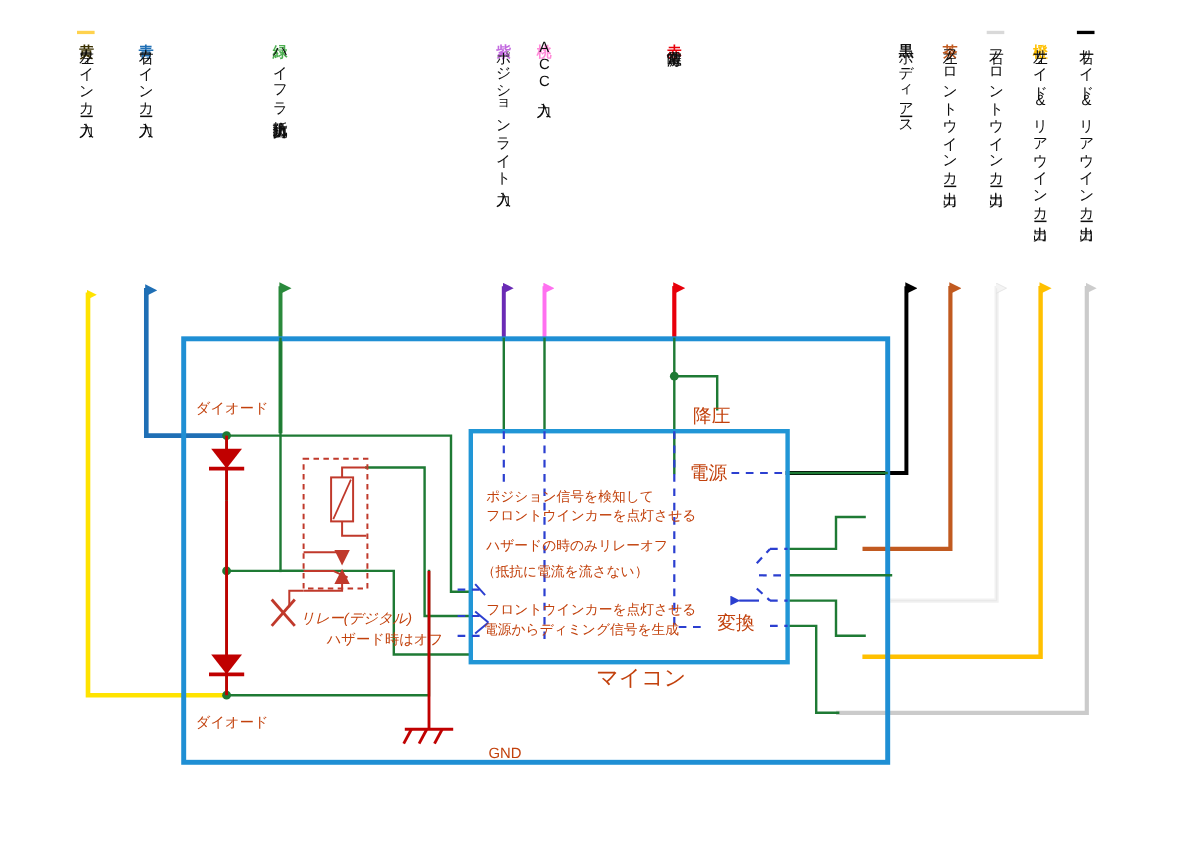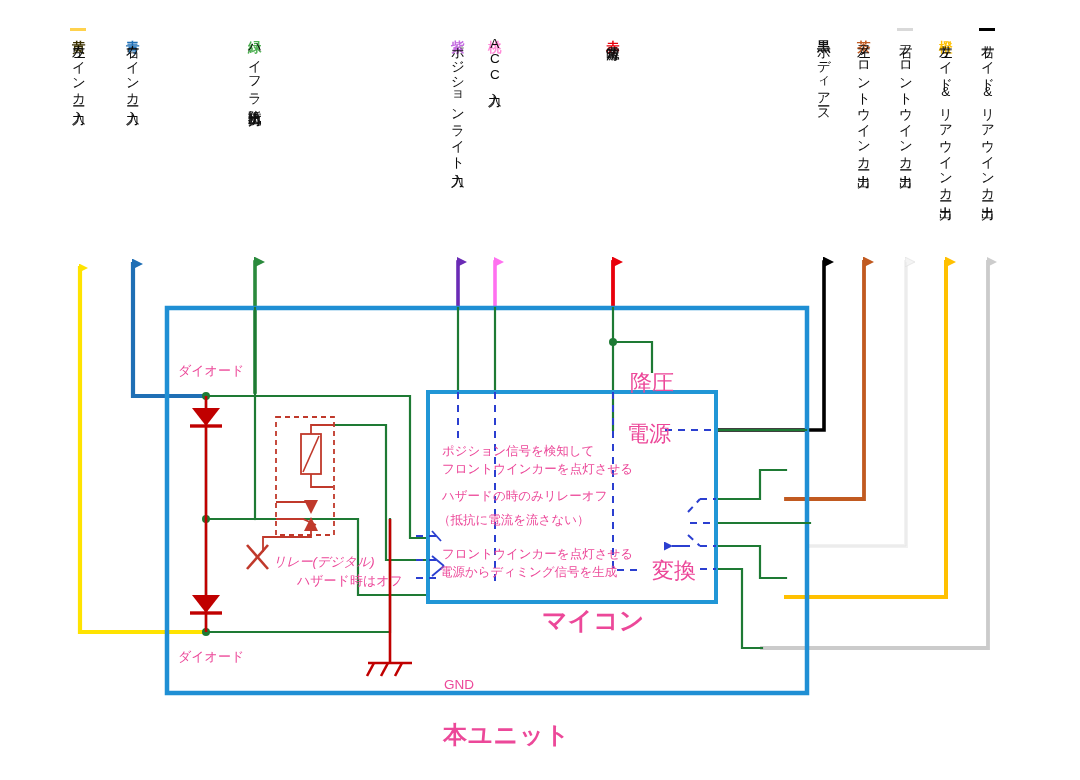--- a/index.html
+++ b/index.html
@@ -28,25 +28,25 @@
     font-size:13.5px;
     padding:1px 1px;
     margin-bottom:5px;
   }
 
   
   .dtext{
     position:absolute;
     font-size:13px;
     white-space:nowrap;
-    color:#ec4899;
+    color:#c2410c;
     line-height:1.35;
   }
-  .dtext.big{font-size:25px;font-weight:700;}
-  .dtext.mid{font-size:22px;}
+  .dtext.big{font-size:20px;font-weight:400;}
+  .dtext.mid{font-size:17px;}
   .dtext.sm{font-size:12.5px;}
   .dtext.en{font-size:13.5px;}
   .dtext.title{font-size:24px;font-weight:700;letter-spacing:1px;}
 </style>
 </head>
 <body>
 
 <div id="stage">
 
   <svg id="wires" viewBox="0 0 1080 780">
@@ -298,15 +298,14 @@
   <div class="dtext sm" style="left:442px;top:488px;">ハザードの時のみリレーオフ</div>
   <div class="dtext sm" style="left:438px;top:512px;">（抵抗に電流を流さない）</div>
 
   <div class="dtext sm" style="left:442px;top:546px;">フロントウインカーを点灯させる</div>
   <div class="dtext sm" style="left:440px;top:564px;">電源からディミング信号を生成</div>
 
   <div class="dtext en" style="left:400px;top:676px;margin-left:44px;">GND</div>
 
   <div class="dtext big" style="left:542px;top:604px;">マイコン</div>
 
-  <div class="dtext title" style="left:443px;top:719px;">本ユニット</div>
 
 </div>
 
 </body></html>

